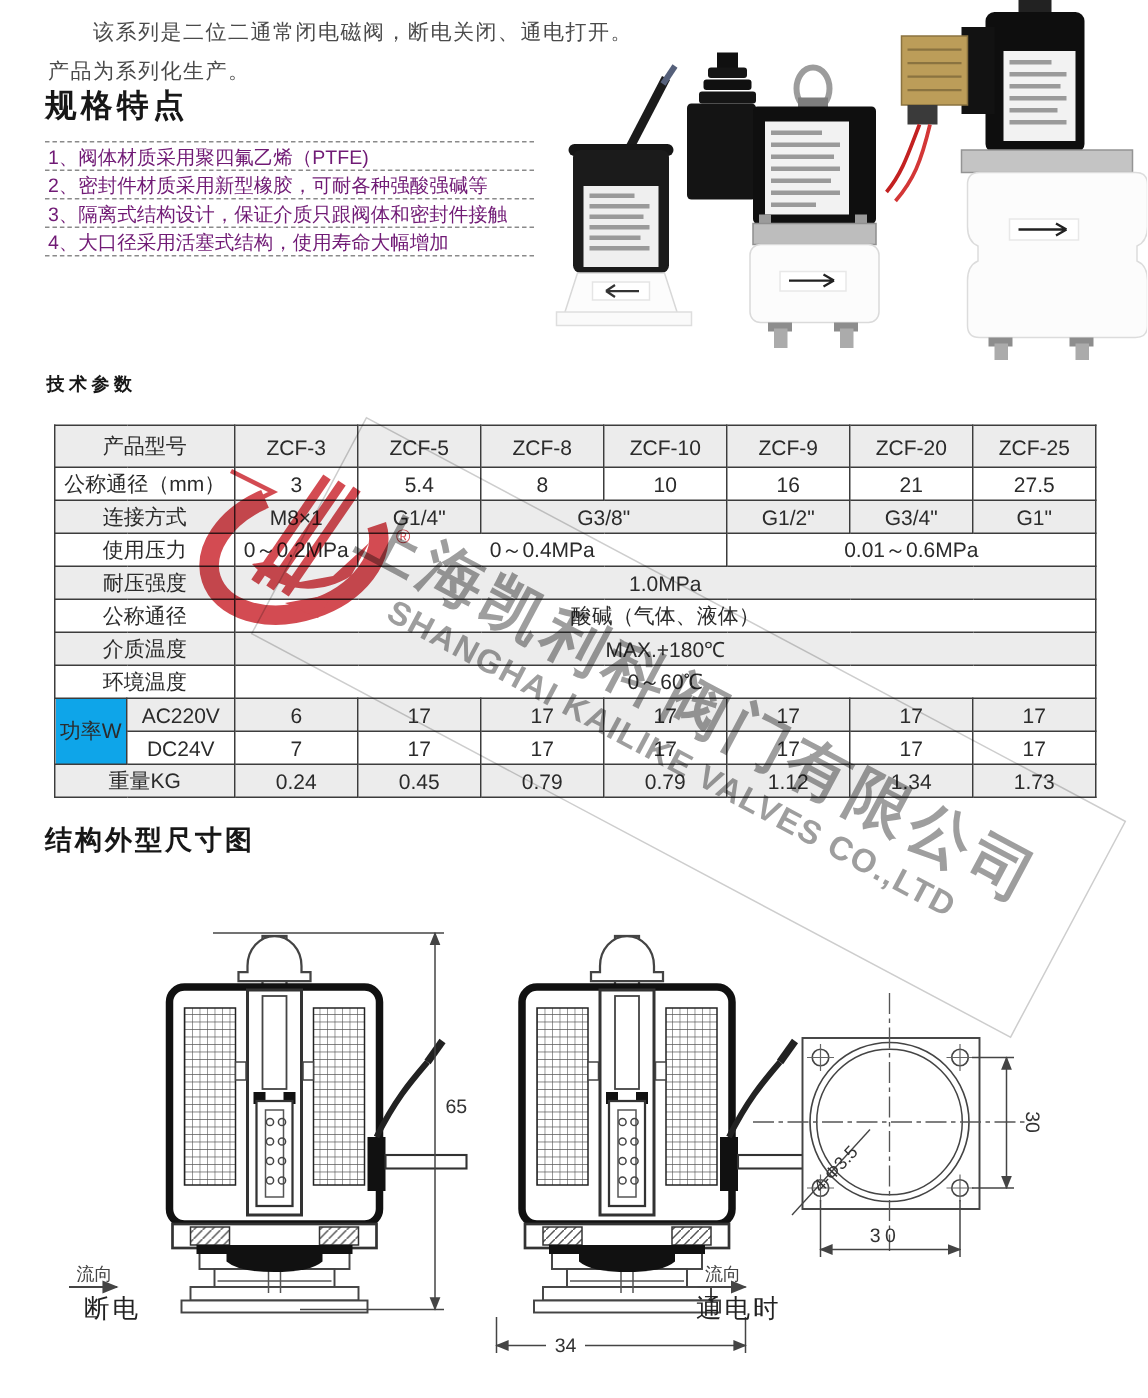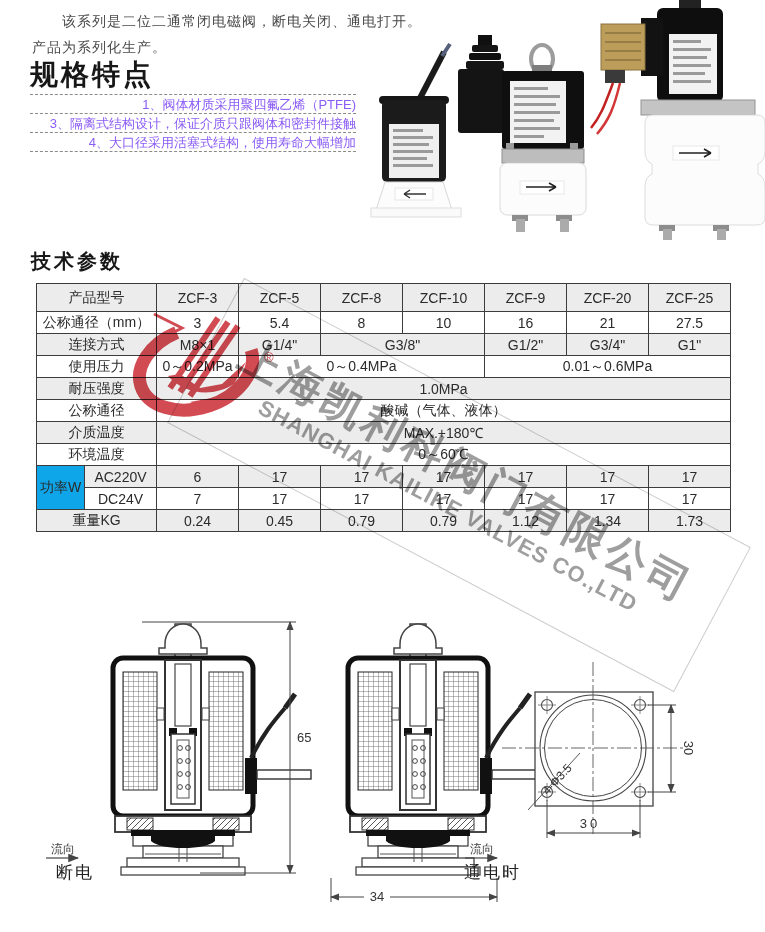--- a/index.html
+++ b/index.html
@@ -3,27 +3,27 @@
 <meta charset="utf-8">
 <style>
   html,body{margin:0;padding:0;background:#fff;}
   .page{position:relative;width:765px;height:932px;background:#fff;overflow:hidden;
         font-family:"Liberation Sans",sans-serif;color:#333;}
   
   .intro{position:absolute;left:32px;top:8px;width:440px;font-size:14px;color:#4a4a4a;
          line-height:26px;letter-spacing:1px;}
   .intro .l1{padding-left:30px;}
   
-  .h-feat{position:absolute;left:30px;top:56px;font-size:28px;font-weight:bold;color:#171717;letter-spacing:3px;}
-  .h-spec{position:absolute;left:31px;top:248px;font-size:20px;font-weight:bold;color:#171717;letter-spacing:3px;}
+  .h-feat{position:absolute;left:30px;top:56px;font-size:21px;font-weight:bold;color:#171717;letter-spacing:3px;}
+  .h-spec{position:absolute;left:31px;top:248px;font-size:12px;font-weight:bold;color:#171717;letter-spacing:3px;}
   .h-dim {position:absolute;left:30px;top:548px;font-size:18px;font-weight:bold;color:#171717;letter-spacing:2px;}
   
   .features{position:absolute;left:30px;top:94px;width:326px;border-top:1px dashed #8a8a8a;}
-  .features .item{font-size:13px;color:#8b5cf6;line-height:15px;padding:2px 0 1px 2px;
-                  border-bottom:1px dashed #8a8a8a;white-space:nowrap;text-align:right;}
+  .features .item{font-size:13px;color:#701a75;line-height:15px;padding:2px 0 1px 2px;
+                  border-bottom:1px dashed #8a8a8a;white-space:nowrap;}
   
   table.spec{position:absolute;left:36px;top:283px;width:694px;border-collapse:collapse;
              table-layout:fixed;font-size:14px;color:#2b2b2b;border-radius:28px;}
   table.spec td,table.spec th{border:1px solid #3c3c3c;text-align:center;padding:0;height:21px;
              font-weight:normal;overflow:hidden;white-space:nowrap;}
   table.spec tr.hdr th{height:27px;font-size:14px;}
   table.spec .shade{background:#ececec;}
   table.spec .wbg{background:#0ea5e9;}
   
   .wm-logo{position:absolute;left:126px;top:296px;width:162px;height:128px;opacity:.82;
@@ -127,20 +127,21 @@
     <path d="M94,153 L126,153 M126,153 L119,149 M126,153 L119,157" stroke="#222" stroke-width="1.6" fill="none"></path>
     <rect x="74" y="225" width="16" height="6" fill="#8d8d8d"></rect>
     <rect x="78" y="229" width="9" height="11" fill="#ababab"></rect>
     <rect x="128" y="225" width="16" height="6" fill="#8d8d8d"></rect>
     <rect x="132" y="229" width="9" height="11" fill="#ababab"></rect>
   </svg>
 
   <div class="h-feat">规格特点</div>
   <div class="features">
     <div class="item">1、阀体材质采用聚四氟乙烯（PTFE)</div>
+    <div class="item">2、密封件材质采用新型橡胶，可耐各种强酸强碱等</div>
     <div class="item">3、隔离式结构设计，保证介质只跟阀体和密封件接触</div>
     <div class="item">4、大口径采用活塞式结构，使用寿命大幅增加</div>
   </div>
 
   <div class="h-spec">技术参数</div>
   <table class="spec">
     <colgroup>
       <col style="width:48px">
         <col style="width:72px">
       <col style="width:82px">
@@ -248,20 +249,21 @@
     <path d="M42,80 C58,98 86,102 108,88 L120,66 L96,88 L74,92 L54,78 Z" fill="#c9232b"></path>
     <path d="M64,106 L96,100 L86,116 Z" fill="#c9232b"></path>
     <text x="138" y="66" font-size="13" fill="#c9232b">®</text>
   </svg>
 
   <div class="wm-box">
     <div class="wm-cn">上海凯利科阀门有限公司</div>
     <div class="wm-en">SHANGHAI KAILIKE VALVES CO.,LTD</div>
   </div>
 
+  <div class="h-dim">结构外型尺寸图</div>
 
   <svg class="draw" style="left:30px;top:610px;" width="735" height="315" viewBox="0 0 735 315">
     <defs>
       <pattern id="xh" width="5" height="5" patternUnits="userSpaceOnUse">
         <path d="M0,0 H5 M0,0 V5" stroke="#555" stroke-width="0.8" fill="none"></path>
       </pattern>
       <pattern id="dh" width="6" height="6" patternUnits="userSpaceOnUse">
         <path d="M0,6 L6,0" stroke="#555" stroke-width="1" fill="none"></path>
       </pattern>
       <marker id="ar" viewBox="0 0 10 10" refX="9" refY="5" markerWidth="9" markerHeight="9" orient="auto-start-reverse">

